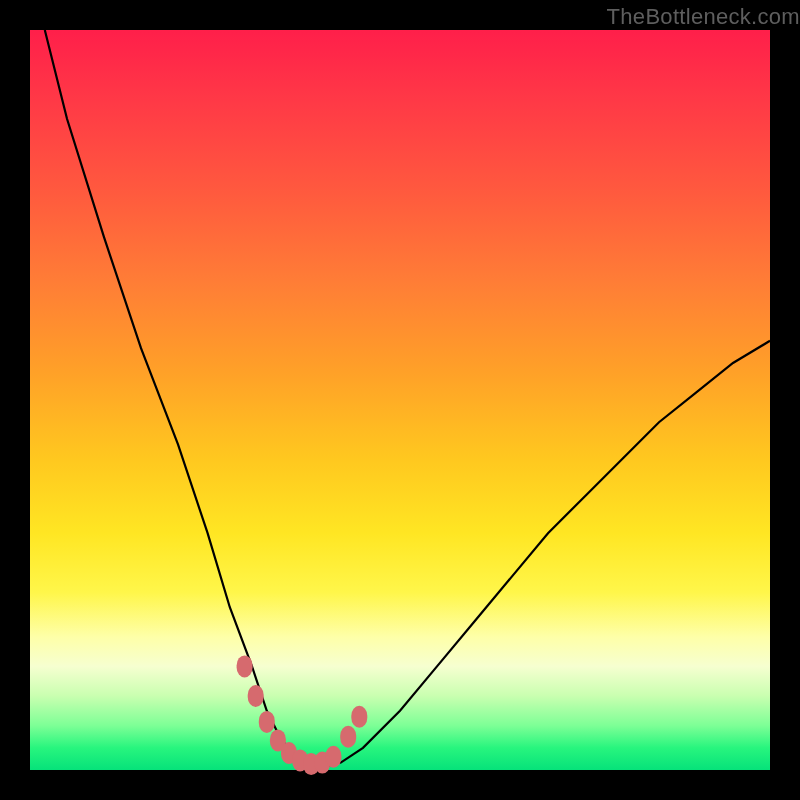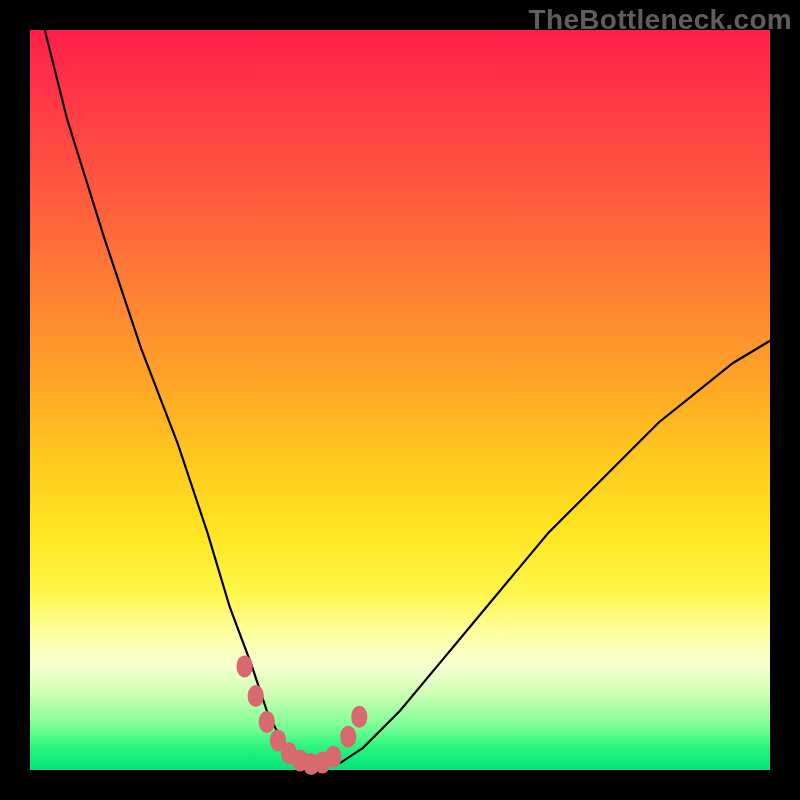--- a/index.html
+++ b/index.html
@@ -38,23 +38,23 @@
       #f6ffd0 86%,
       #c9ffb0 90%,
       #7dff96 94%,
       #28f57e 97%,
       #06e27a 100%
     );
   }
   .watermark {
     position: absolute;
     top: 4px;
-    right: 8px;
-    font-size: 28px;
-    font-weight: 700;
+    right: 0;
+    font-size: 22px;
+    font-weight: 400;
     color: #5e5e5e;
     letter-spacing: 0.3px;
     user-select: none;
   }
   svg.curve {
     position: absolute;
     left: 0;
     top: 0;
     width: 740px;
     height: 740px;

